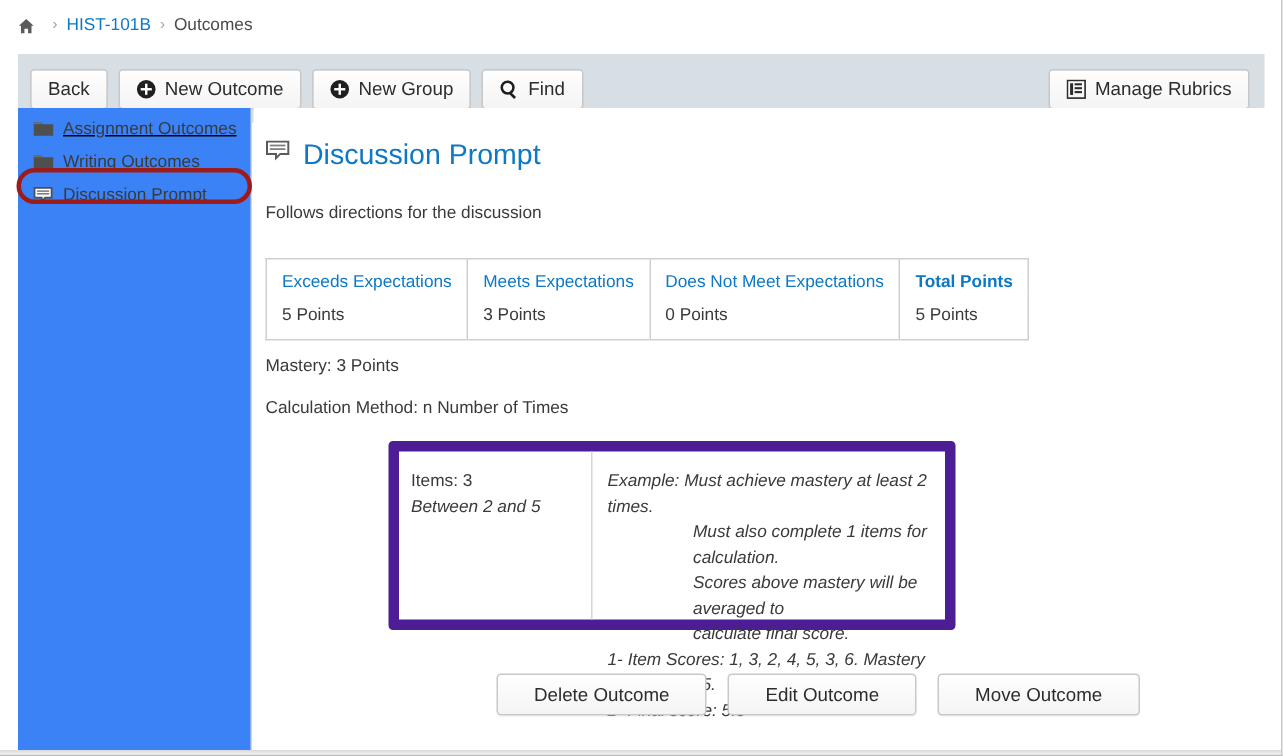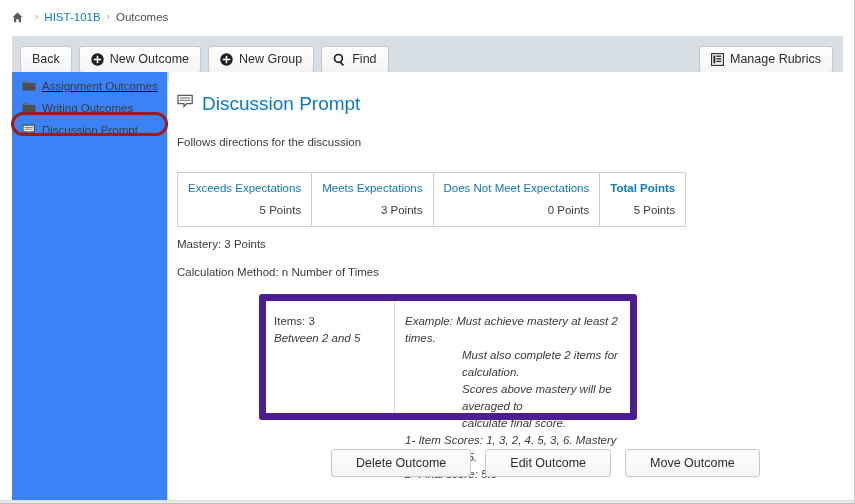--- a/index.html
+++ b/index.html
@@ -180,21 +180,21 @@
 
   
   .ratings {
     margin-top: 24px;
     border-collapse: collapse;
     border: 1px solid #cfcfcf;
     table-layout: fixed;
   }
   .ratings td {
     border-right: 1px solid #cfcfcf;
-    text-align: right;
+    text-align: left;
     vertical-align: middle;
     padding: 0;
   }
   .ratings td:last-child { border-right: none; }
   .r-label {
     color: #0d78c3;
     font-size: 11.5px;
     padding: 8px 10px 0 10px;
     line-height: 14px;
     white-space: nowrap;
@@ -424,21 +424,21 @@
     <div class="meta-line">Mastery: 3 Points</div>
     <div class="meta-line second">Calculation Method: n Number of Times</div>
 
     <div class="calc-box">
       <div class="calc-left">
         <div>Items: 3</div>
         <div class="italic">Between 2 and 5</div>
       </div>
       <div class="calc-right">
         <p>Example: Must achieve mastery at least 2 times.</p>
-        <p class="indent">Must also complete 2 items for calculation.</p>
+        <p class="indent">Must also complete 1 items for calculation.</p>
         <p class="indent">Scores above mastery will be averaged to</p>
         <p class="indent">calculate final score.</p>
         <p>1- Item Scores: 1, 3, 2, 4, 5, 3, 6. Mastery score set at 5.</p>
         <p>2- Final score: 5.5</p>
       </div>
     </div>
 
     <div class="footer-btns">
       <button class="btn">
         <span>Delete Outcome</span>

